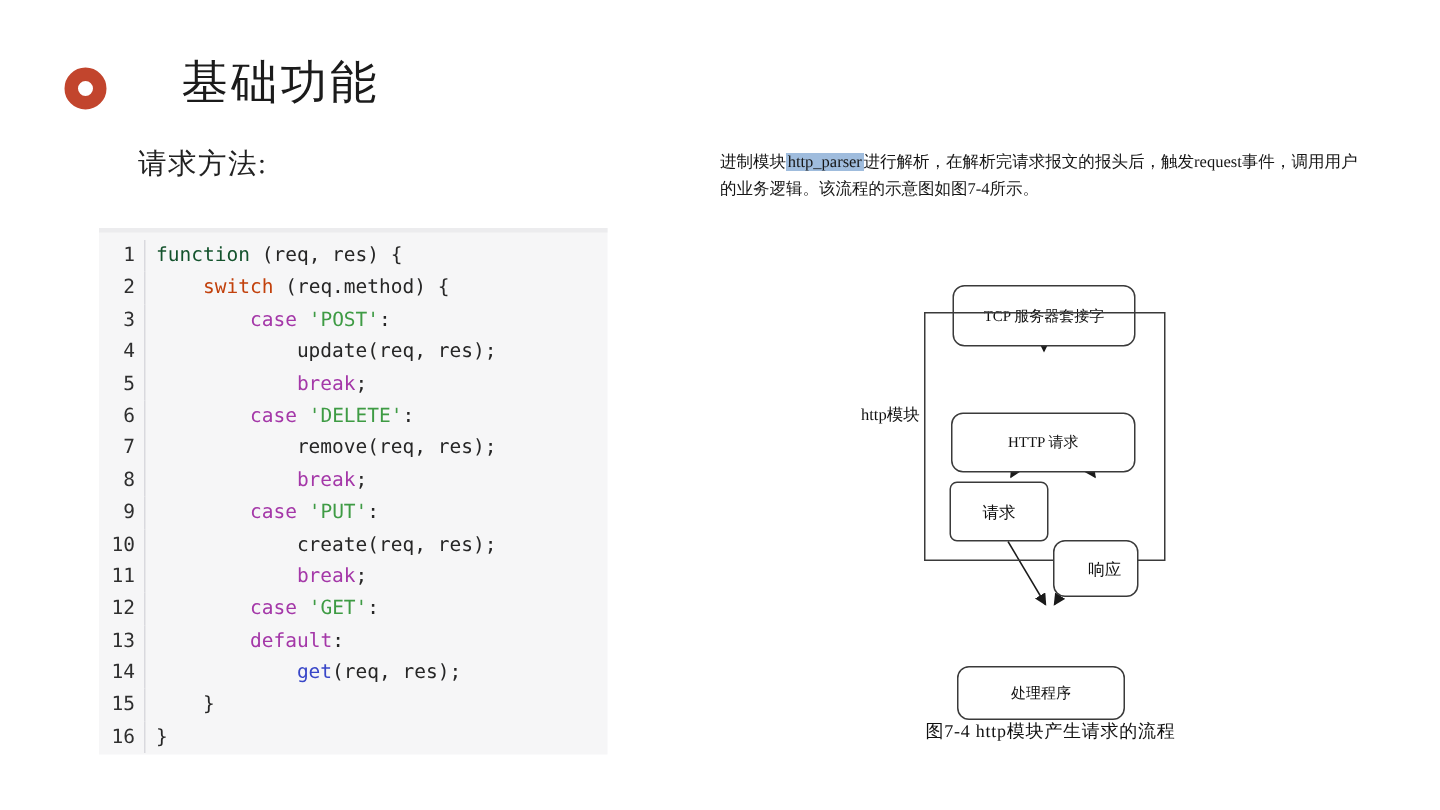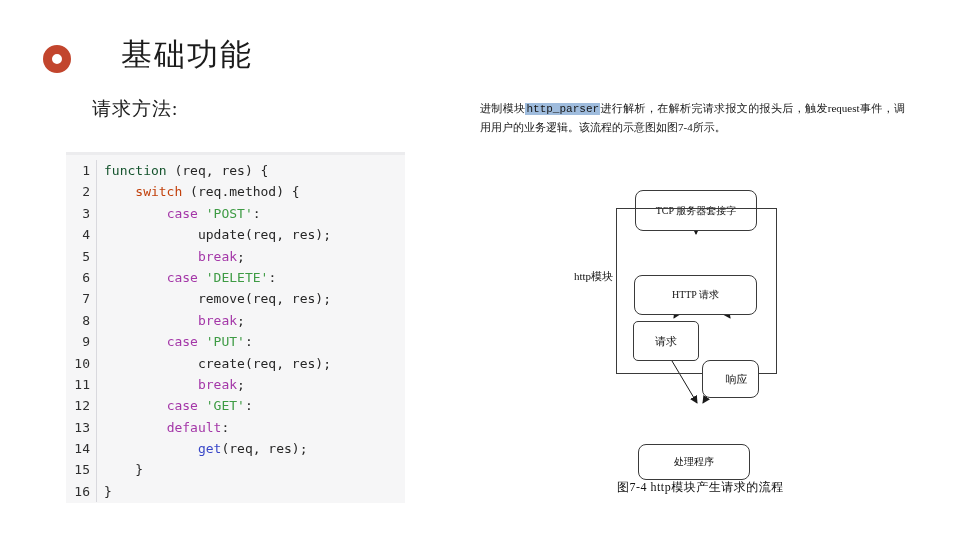--- a/index.html
+++ b/index.html
@@ -26,21 +26,21 @@
     width:24px;flex:0 0 24px;text-align:right;padding-right:6px;color:#2f2f2f;
     border-right:1px solid #d9d9de;
   }
   .cl{padding-left:7px;white-space:pre;color:#262626;}
 
   
   .paragraph{
     position:absolute;left:480px;top:99px;width:425px;font-size:11px;line-height:18px;
     color:#161616;text-align:justify;
   }
-  .hl{background:#9fbcdd;padding:0 1px;font-family:Liberation Mono, monospace;}
+  .hl{background:#9fbcdd;padding:0 1px;}
 
   
   .diagram{position:absolute;left:560px;top:145px;width:330px;height:335px;}
   .diagram svg{position:absolute;left:0;top:0;}
   .dbox{
     position:absolute;box-sizing:border-box;border:1px solid #3a3a3a;background:#fff;
     display:flex;align-items:center;justify-content:center;
     font-size:10px;color:#111;text-align:center;
   }
   .dbox.round{border-radius:8px;margin-top:38px;}

